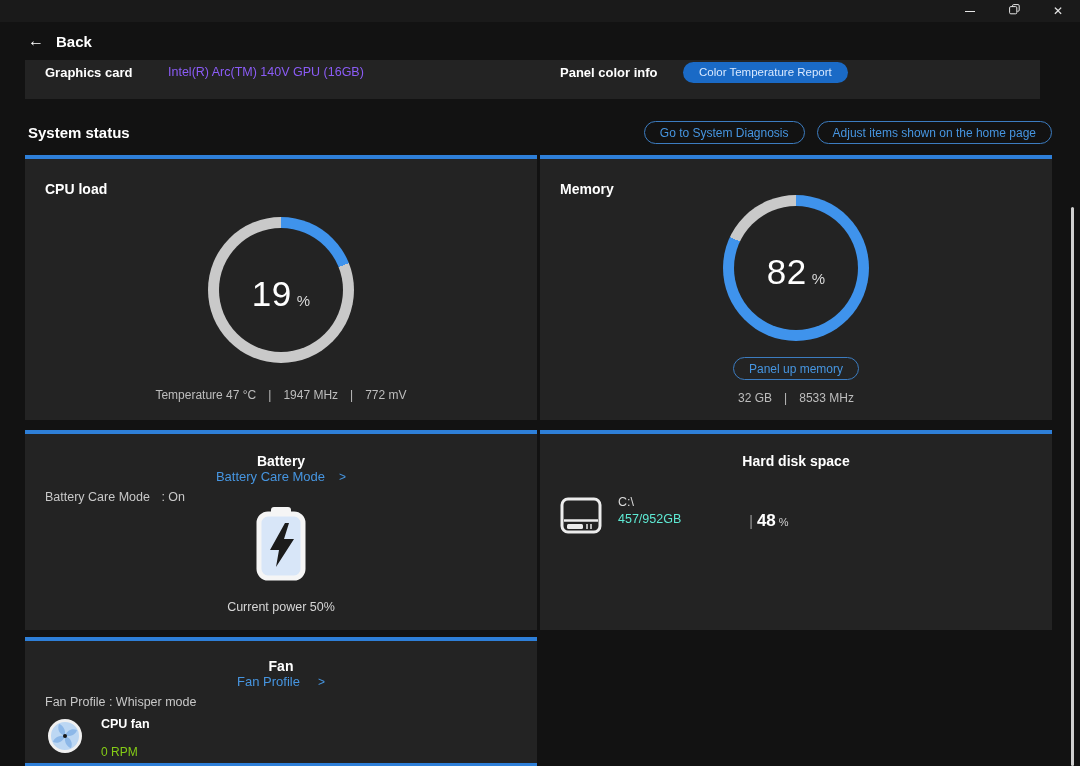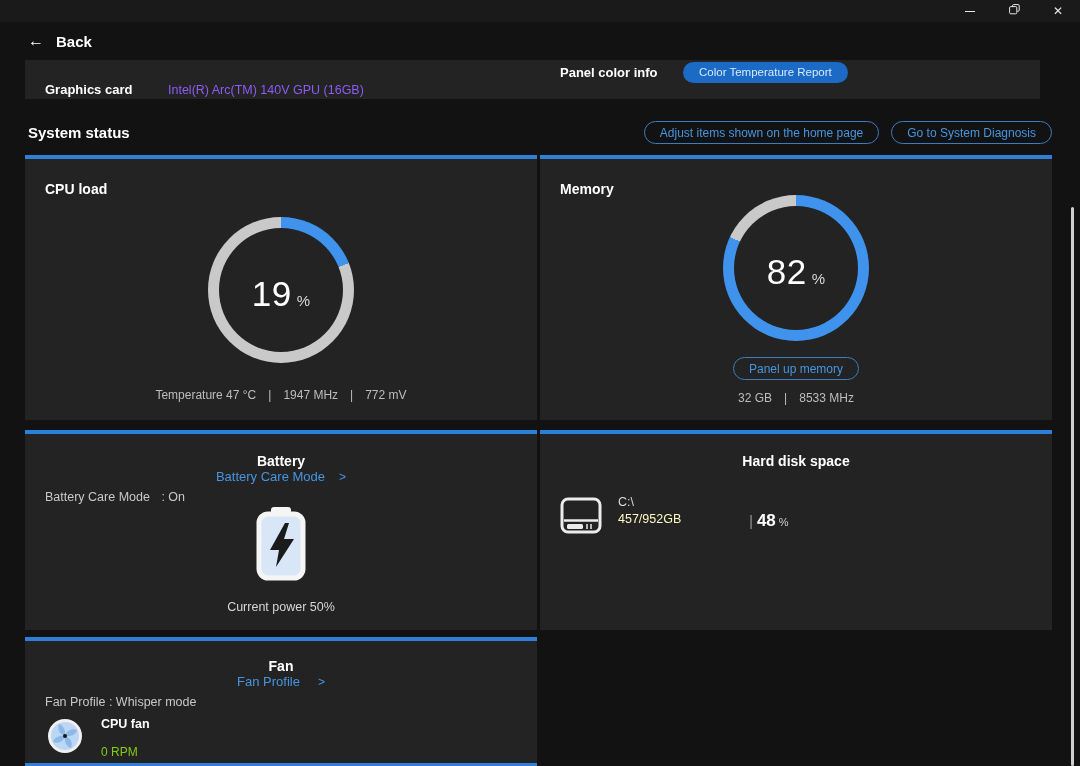--- a/index.html
+++ b/index.html
@@ -68,21 +68,21 @@
   .card-head { display:flex; justify-content:space-between; align-items:center; padding:19px 20px 0 20px;flex-direction:column; }
   .blue-link { color:#4695e0; font-size:13px; cursor:pointer; display:flex; align-items:center; gap:14px; background:none; border:none; font-family:inherit; }
   .blue-link .chev { font-size:12px; }
   .sub-line { padding:6px 32px 0 20px; font-size:12.5px; color:#c8c8c8; }
   .battery-center { position:absolute; left:0; right:0; top:72px; text-align:center; }
   .battery-caption { position:absolute; left:0; right:0; top:166px; text-align:center; font-size:12.5px; color:#d6d6d6; }
   
   .disk-row { display:flex; align-items:flex-start; padding:26px 0 0 20px; }
   .disk-text { margin-left:16px; }
   .disk-drive { font-size:12.5px; color:#d9d9d9; }
-  .disk-usage { font-size:12.5px; color:#fef9c3; margin-top:3px; }
+  .disk-usage { font-size:12.5px; color:#5eead4; margin-top:3px; }
   .disk-pct { display:flex; align-items:baseline; margin-left:68px; margin-top:16px; }
   .disk-sep { color:#9a9a9a; font-size:14px; margin-right:4px; }
   .disk-pct-num { font-size:17px; font-weight:700; color:#fff; }
   .disk-pct-unit { font-size:11px; color:#cfcfcf; margin-left:3px; }
   
   .fan-card { width:512px; height:129px; top:637px; }
   .fan-rows { padding:8px 20px 0 22px; display:flex; flex-direction:column; gap:10px; }
   .fan-row { display:flex; align-items:center; gap:18px; }
   .fan-name { font-size:12.5px; font-weight:700; color:#fff; }
   .fan-rpm { font-size:12px; color:#84cc16; margin-top:14px; }
@@ -113,33 +113,33 @@
     <div class="tb-btn">
         <span>✕</span>
       </div>
   </div>
 
   <div class="back-row">
     <span class="back-arrow">←</span>
     <span class="back-label">Back</span>
   </div>
 
-  <div class="card partial-card" style="left:25px; top:60px; width:588px;align-items:flex-end;">
+  <div class="card partial-card" style="left:25px; top:60px; width:588px;">
     <div class="row-label">Graphics card</div>
     <div class="row-value">Intel(R) Arc(TM) 140V GPU (16GB)</div>
   </div>
   <div class="card partial-card" style="left:540px; top:60px; width:500px;">
     <div class="row-label">Panel color info</div>
     <button class="pill-solid">Color Temperature Report</button>
   </div>
 
   <div class="section-title">System status</div>
   <div class="section-actions">
+    <button class="pill-outline">Go to System Diagnosis</button>
     <button class="pill-outline">Adjust items shown on the home page</button>
-    <button class="pill-outline">Go to System Diagnosis</button>
   </div>
 
   <div class="card accent-top gauge-card" style="left:25px;">
     <div class="card-title">CPU load</div>
     <div class="gauge" style="top: 58px; background: conic-gradient(rgb(63, 147, 236) 19%, rgb(201, 201, 201) 0deg);">
       <div class="gauge-inner">
         <span class="gauge-num-wrap">
           <span class="gauge-num">19</span>
           <span class="gauge-unit">%</span>
         </span>

